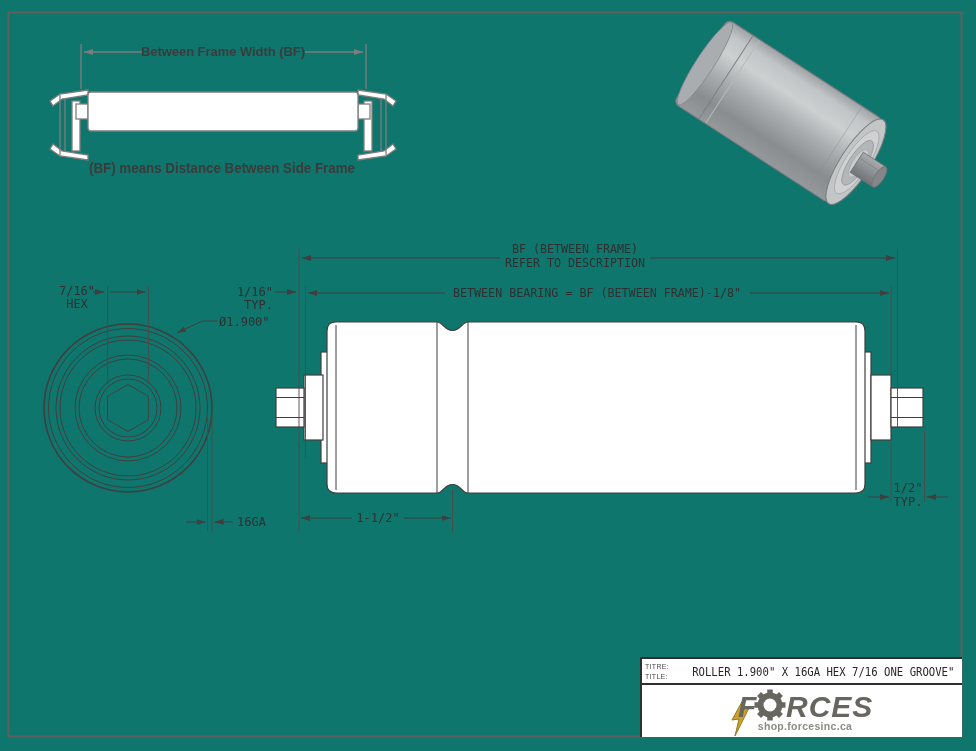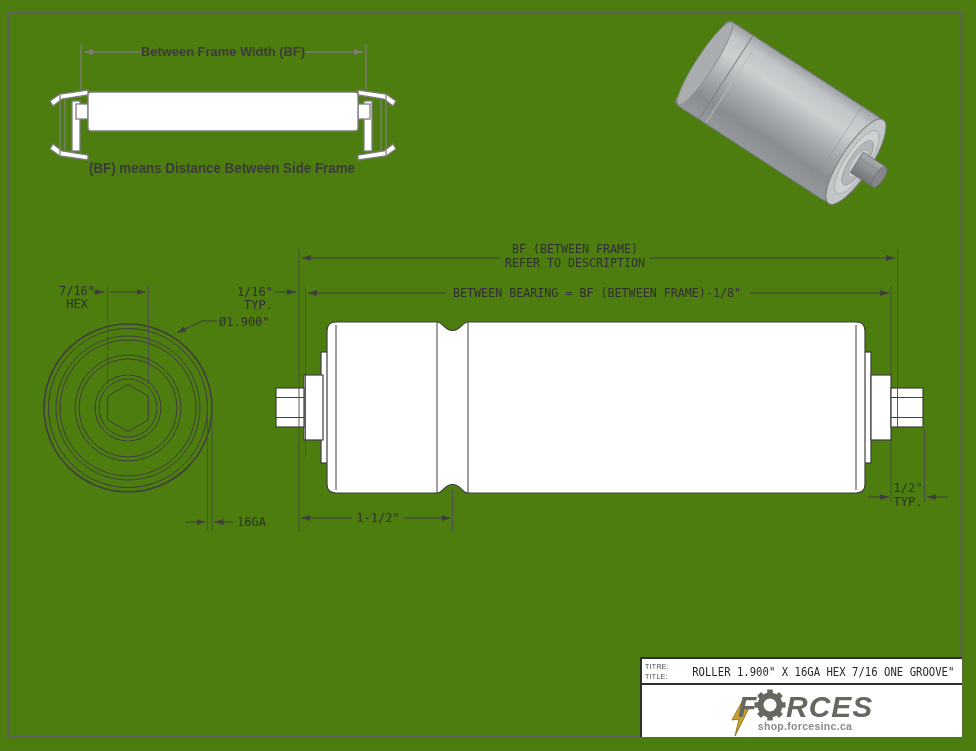--- a/index.html
+++ b/index.html
@@ -1,16 +1,16 @@
 <!DOCTYPE html>
 <html><head>
 <meta charset="utf-8">
 <style>
   html,body{margin:0;padding:0;background:#fff;}
-  #stage{position:relative;width:976px;height:751px;background:#4d7c0f;overflow:hidden;
+  #stage{position:relative;width:976px;height:751px;background:#0f766e;overflow:hidden;
          font-family:"Liberation Sans",sans-serif;}
   svg{position:absolute;left:0;top:0;}
   
   .ln  {stroke:#3f3f3f;stroke-width:1;fill:none;}
   .ln2 {stroke:#3f3f3f;stroke-width:1.6;fill:none;}
   .ext {stroke:#4a4a4a;stroke-width:0.9;fill:none;}
   .shape {fill:#ffffff;stroke:#3f3f3f;stroke-width:1.2;}
   .dim {font:12px "DejaVu Sans Mono",monospace;fill:#2f2f2f;}
   
   .gln {stroke:#7d7d7d;stroke-width:1.3;fill:none;}

